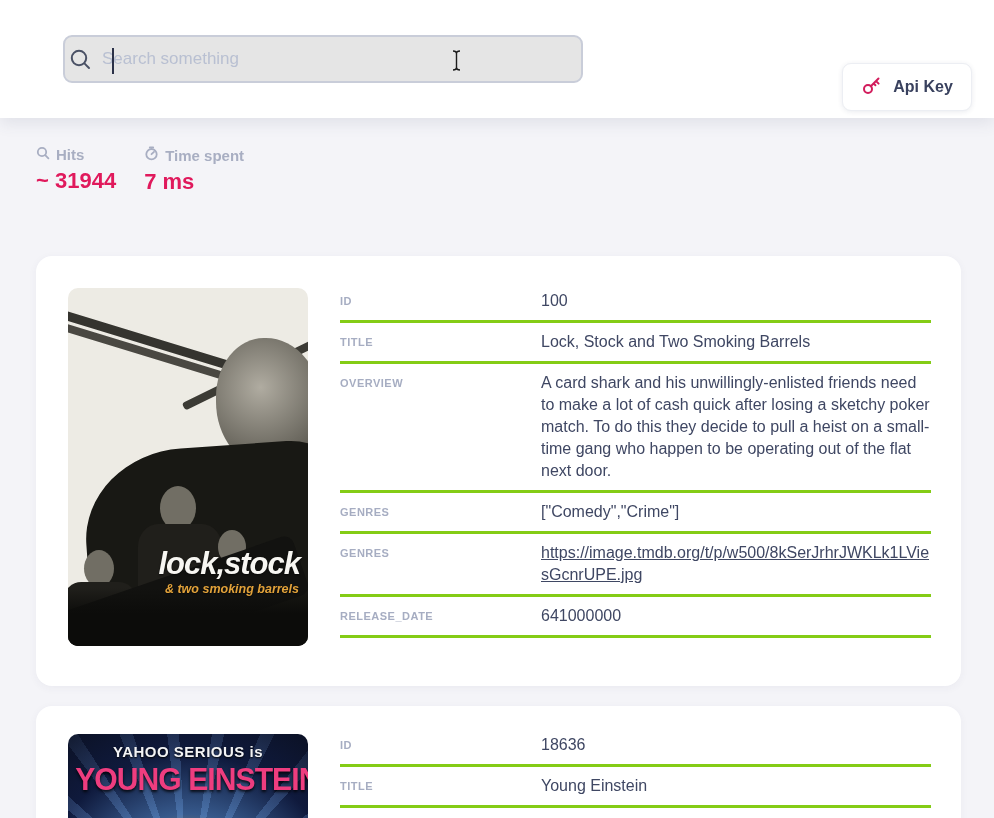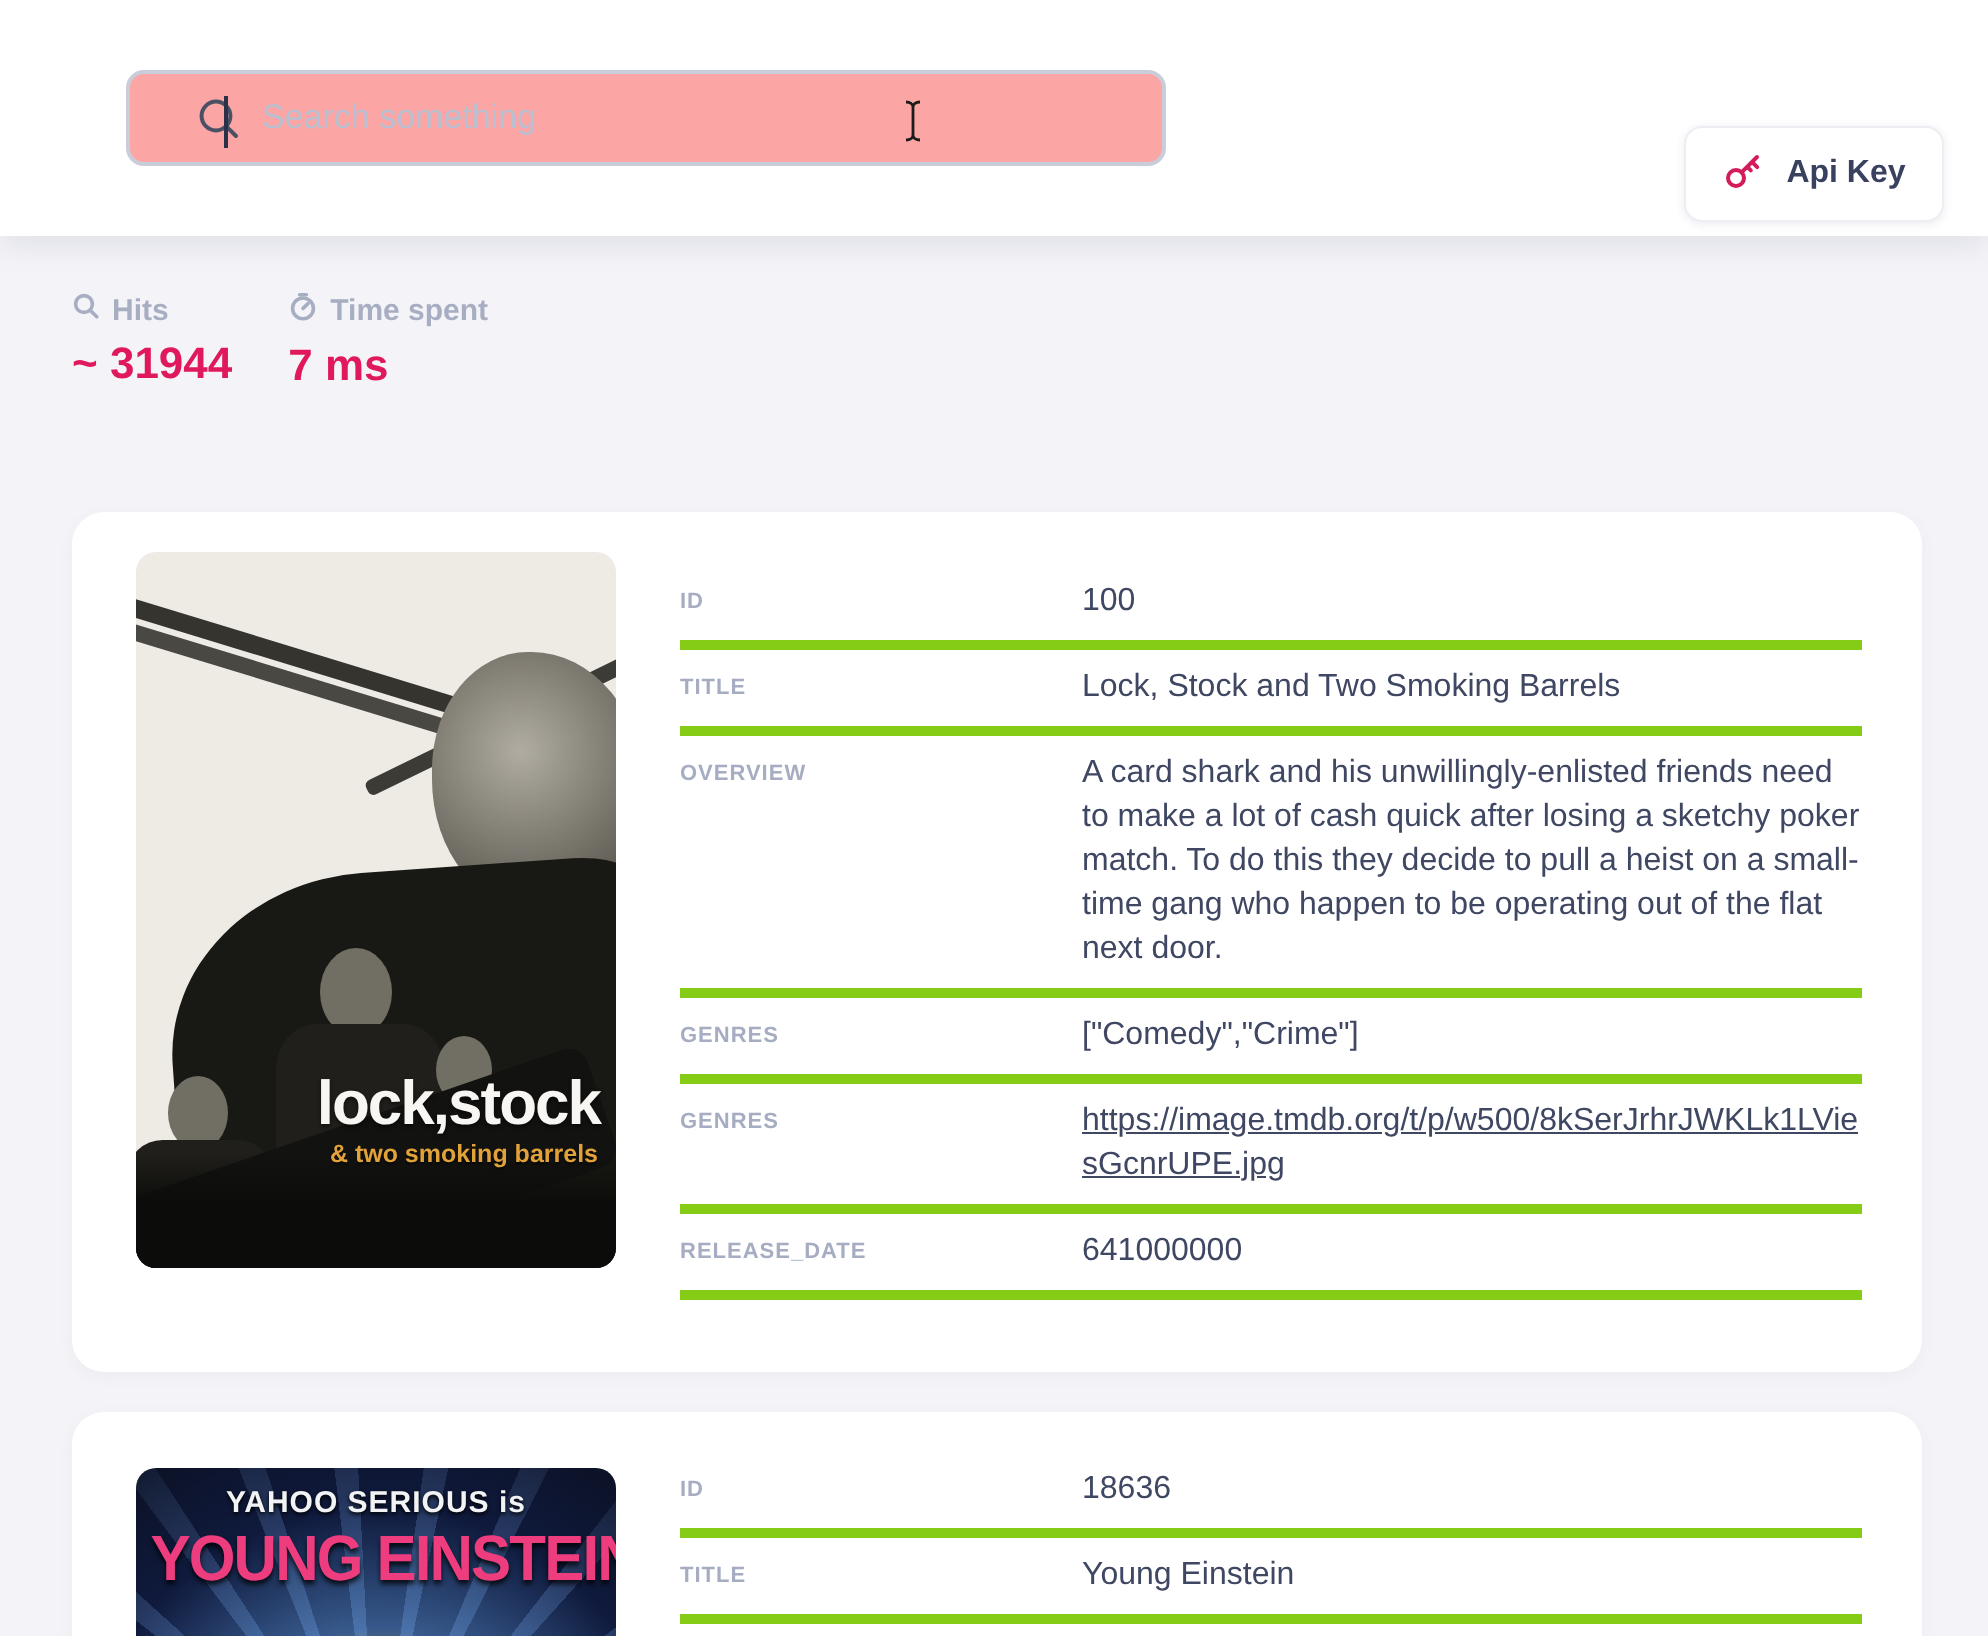--- a/index.html
+++ b/index.html
@@ -13,22 +13,22 @@
 
   
   .topbar {
     position:absolute; top:0; left:0; width:994px; height:118px;
     background:#ffffff;
     box-shadow:0 6px 14px rgba(70,75,110,0.10);
     z-index:5;
   }
   .search-box {
     position:absolute; left:63px; top:35px; width:520px; height:48px;
-    background:#fca5a5; border:2px solid #c9cdd9; border-radius:9px;
-    display:flex; align-items:center; padding-left:33px;
+    background:#e5e5e5; border:2px solid #c9cdd9; border-radius:9px;
+    display:flex; align-items:center; padding-left:4px;
   }
   .search-box .mag { flex:0 0 auto; margin-right:10px; display:flex; }
   .search-input {
     border:none; outline:none; flex:1; height:40px;
     font-family:"Liberation Sans", sans-serif;
     font-size:17px; color:#3f4763; background:transparent;
   }
   .search-input::placeholder { color:#b9c0d2; }
   .caret {
     position:absolute; left:47px; top:11px; width:1.5px; height:26px;
@@ -60,28 +60,28 @@
     background:#fff; border-radius:16px;
     box-shadow:0 2px 8px rgba(60,65,100,0.05);
   }
   .card-1 { top:256px; }
   .card-2 { top:706px; }
 
   .poster {
     position:absolute; left:32px; width:240px; height:358px;
     border-radius:10px; overflow:hidden;
   }
-  .card-1 .poster { top:20px; }
+  .card-1 .poster { top:32px;font-style:italic; }
   .card-2 .poster { top:28px; }
 
   .fields { position:absolute; left:304px; right:30px; }
   .card-1 .fields { top:26px; }
   .card-2 .fields { top:20px; }
   .frow {
-    display:flex; padding:8px 0; border-bottom:5px solid #84cc16;
+    display:flex; padding:8px 0; border-bottom:3px solid #84cc16;
   }
   .frow .flabel {
     flex:0 0 201px; font-size:11px; font-weight:bold; color:#a6adc2;
     letter-spacing:0.5px; padding-top:5px;
   }
   .frow .fvalue {
     flex:1; font-size:16px; line-height:22px; color:#3f4763;
     word-break:break-word;
   }
   .frow .fvalue a, .frow .fvalue .link {

